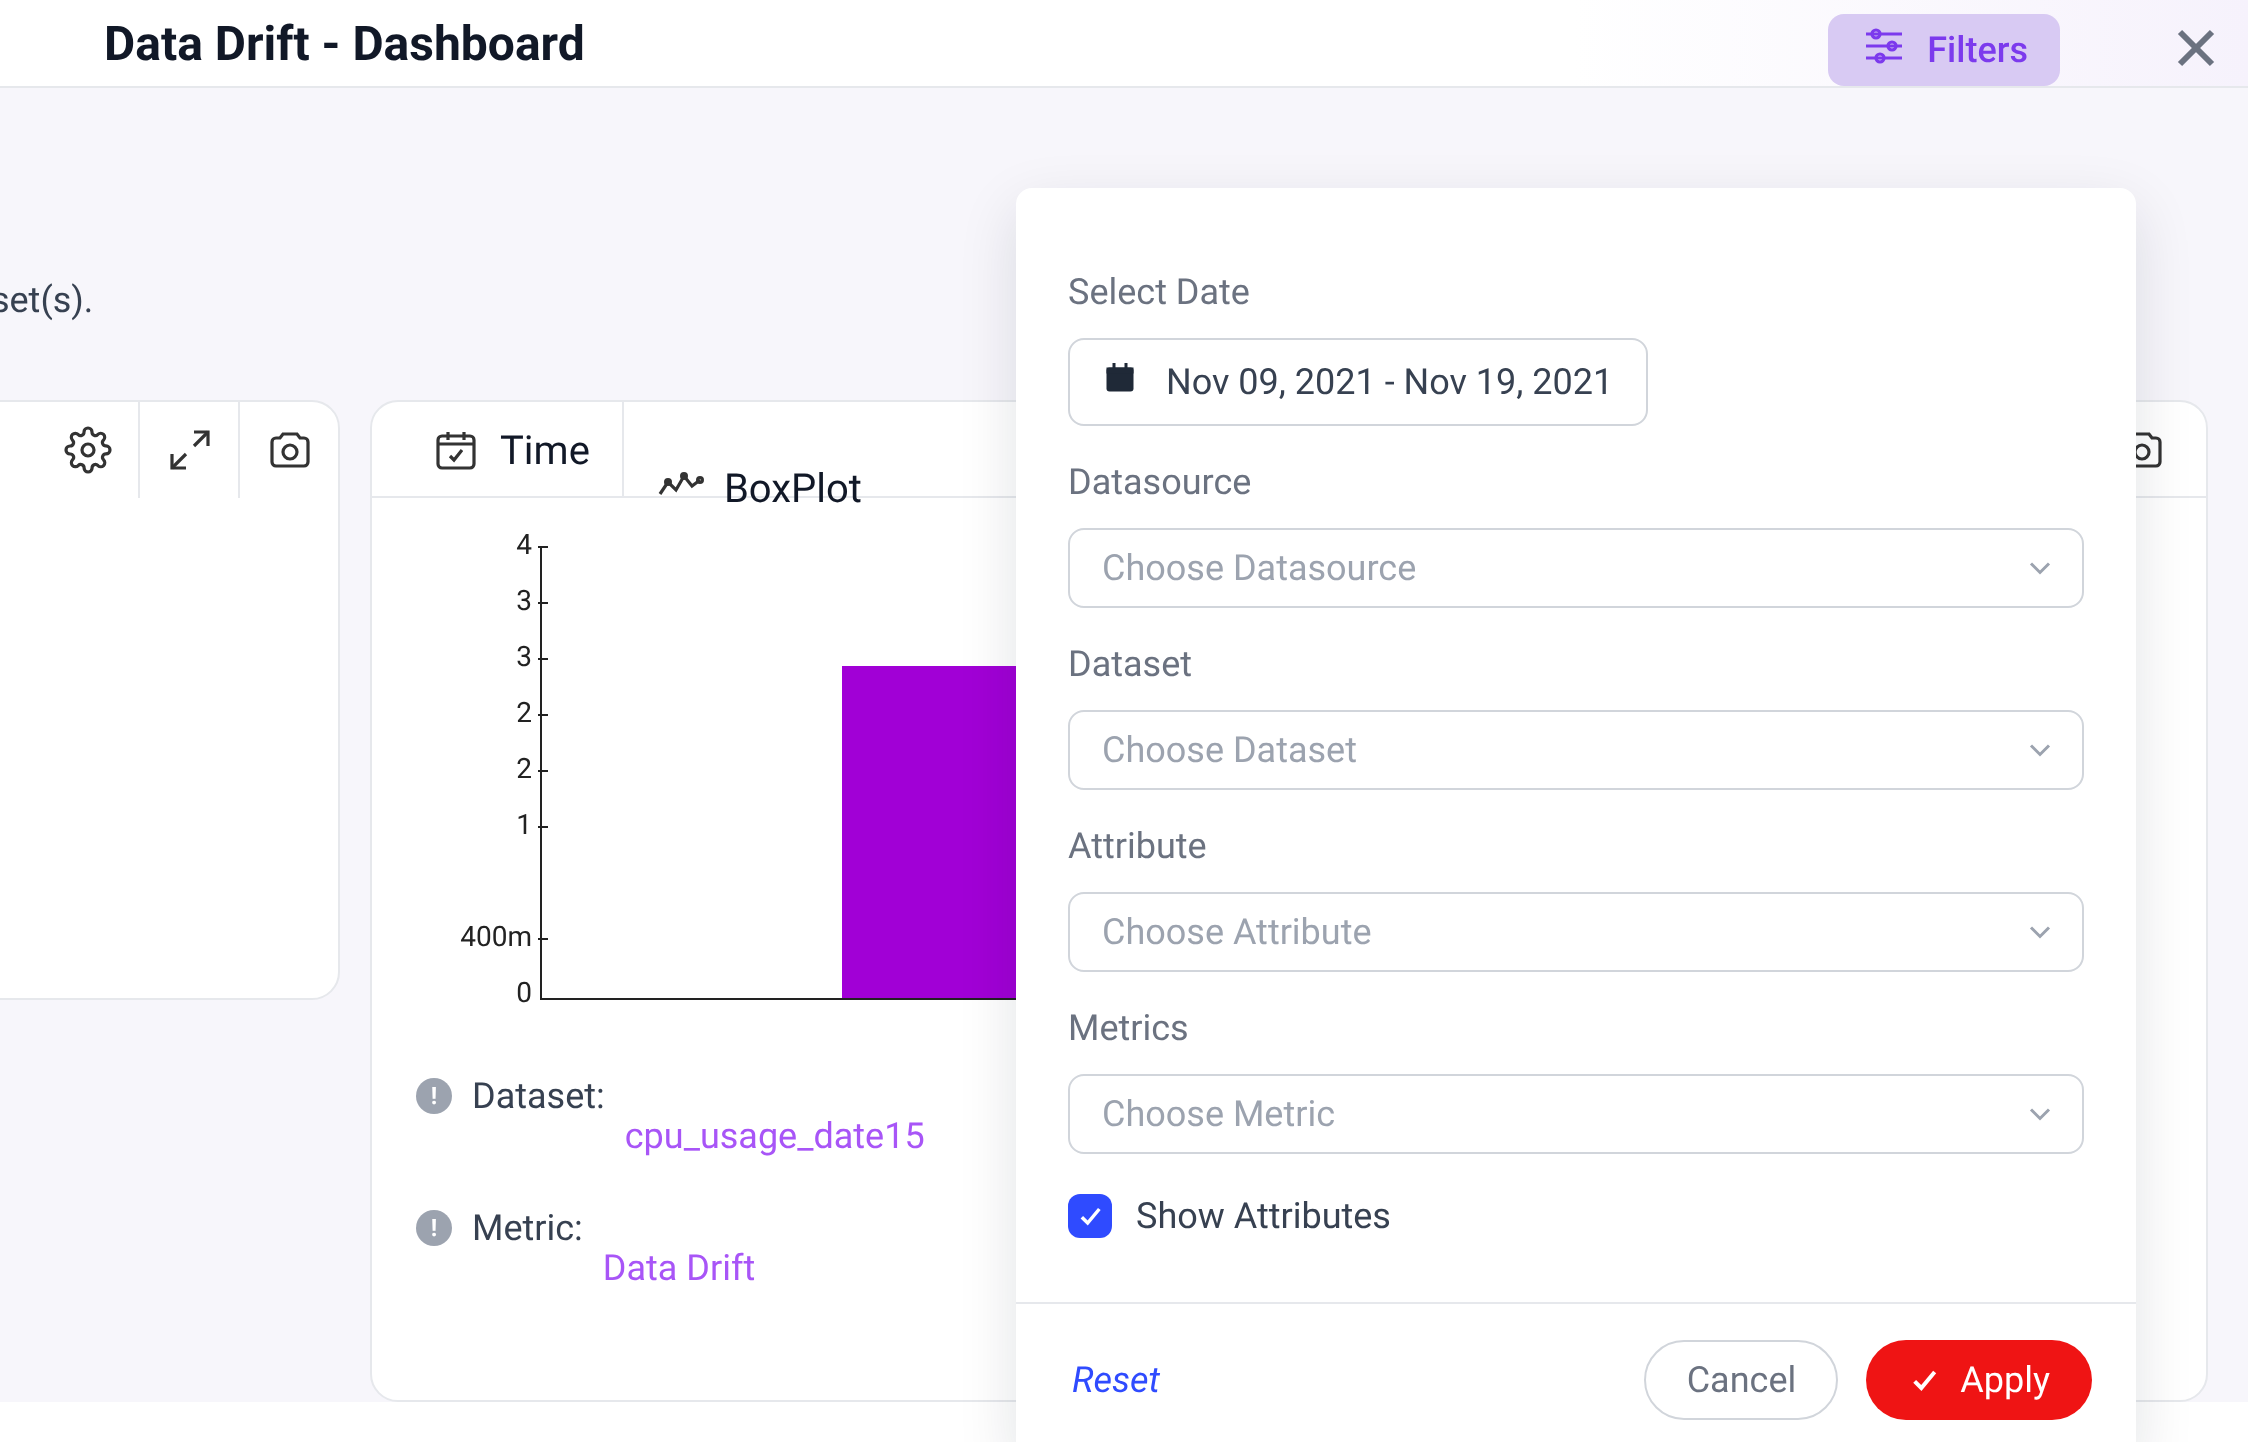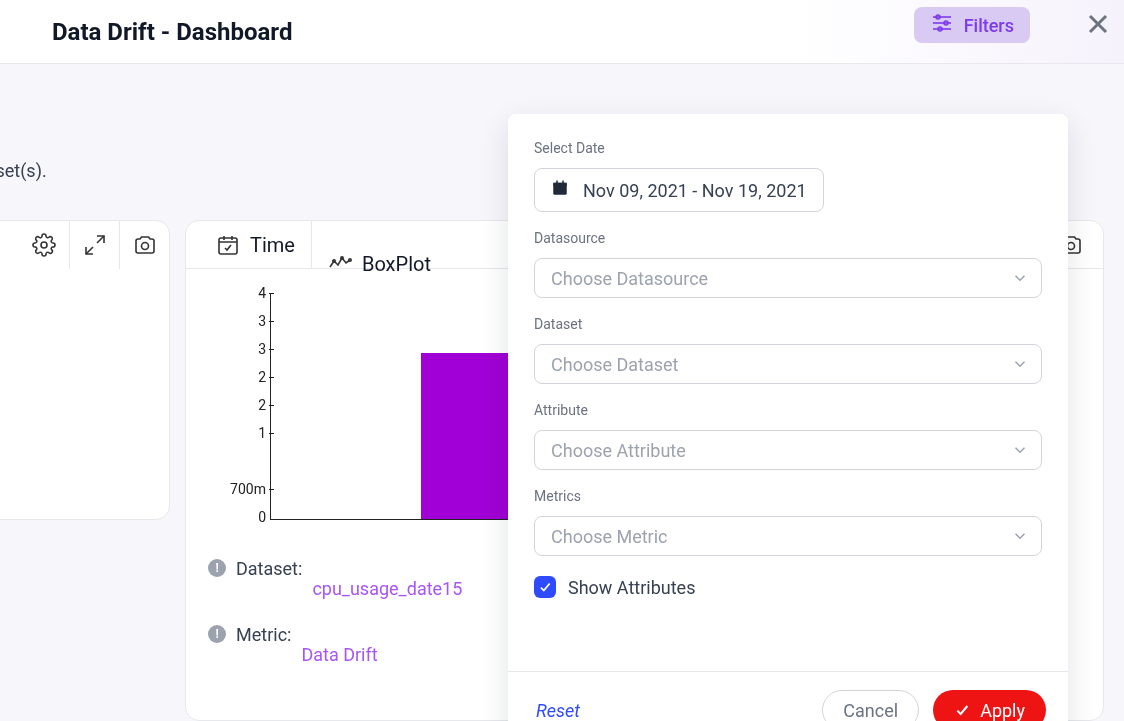--- a/index.html
+++ b/index.html
@@ -1,20 +1,20 @@
 <!DOCTYPE html>
 <html><head>
 <meta charset="utf-8">
 <style>
   * { box-sizing: border-box; }
   html, body { margin: 0; padding: 0; width: 1124px; height: 721px; font-family: -apple-system, BlinkMacSystemFont, "Segoe UI", Roboto, Arial, sans-serif; color: #1f2937; background: #fff; overflow: hidden; }
 
   .header {
     position: relative;
-    height: 64px;
+    height: 44px;
     border-bottom: 1px solid #e6e8ec;
     display: flex;
     align-items: center;
     padding: 0 24px 0 52px;
     background: linear-gradient(90deg, #ffffff 0%, #ffffff 70%, #f6f2fc 100%);
   }
   .page-title {
     font-size: 24px;
     font-weight: 700;
     color: #111827;
@@ -175,23 +175,23 @@
     width: 560px;
     height: 634px;
     background: #fff;
     border-radius: 8px;
     box-shadow: 0 10px 30px rgba(17, 24, 39, 0.12);
     display: flex;
     flex-direction: column;
   }
   .panel-body { padding: 26px 26px 12px 26px; flex: 1; }
   .sec-label {
-    font-size: 14px;
+    font-size: 18px;
     color: #6b7280;
-    margin: 0 0 12px 0;
+    margin: 16px 0 12px 0;
   }
   .sec-label.compact { margin-top: 18px; }
   .date-btn {
     display: inline-flex;
     align-items: center;
     gap: 14px;
     border: 1px solid #d1d5db;
     border-radius: 8px;
     height: 44px;
     padding: 11px 16px;
@@ -341,21 +341,21 @@
     </span>
 
     <div class="chart-wrap">
 
       <div class="y-tick" style="top:24px">4</div>
       <div class="y-tick" style="top:52px">3</div>
       <div class="y-tick" style="top:80px">3</div>
       <div class="y-tick" style="top:108px">2</div>
       <div class="y-tick" style="top:136px">2</div>
       <div class="y-tick" style="top:164px">1</div>
-      <div class="y-tick" style="top:220px">700m</div>
+      <div class="y-tick" style="top:220px">400m</div>
       <div class="y-tick" style="top:248px">0</div>
 
       <div class="y-axis-tick" style="top:24px"></div>
       <div class="y-axis-tick" style="top:52px"></div>
       <div class="y-axis-tick" style="top:80px"></div>
       <div class="y-axis-tick" style="top:108px"></div>
       <div class="y-axis-tick" style="top:136px"></div>
       <div class="y-axis-tick" style="top:164px"></div>
       <div class="y-axis-tick" style="top:220px"></div>
 

